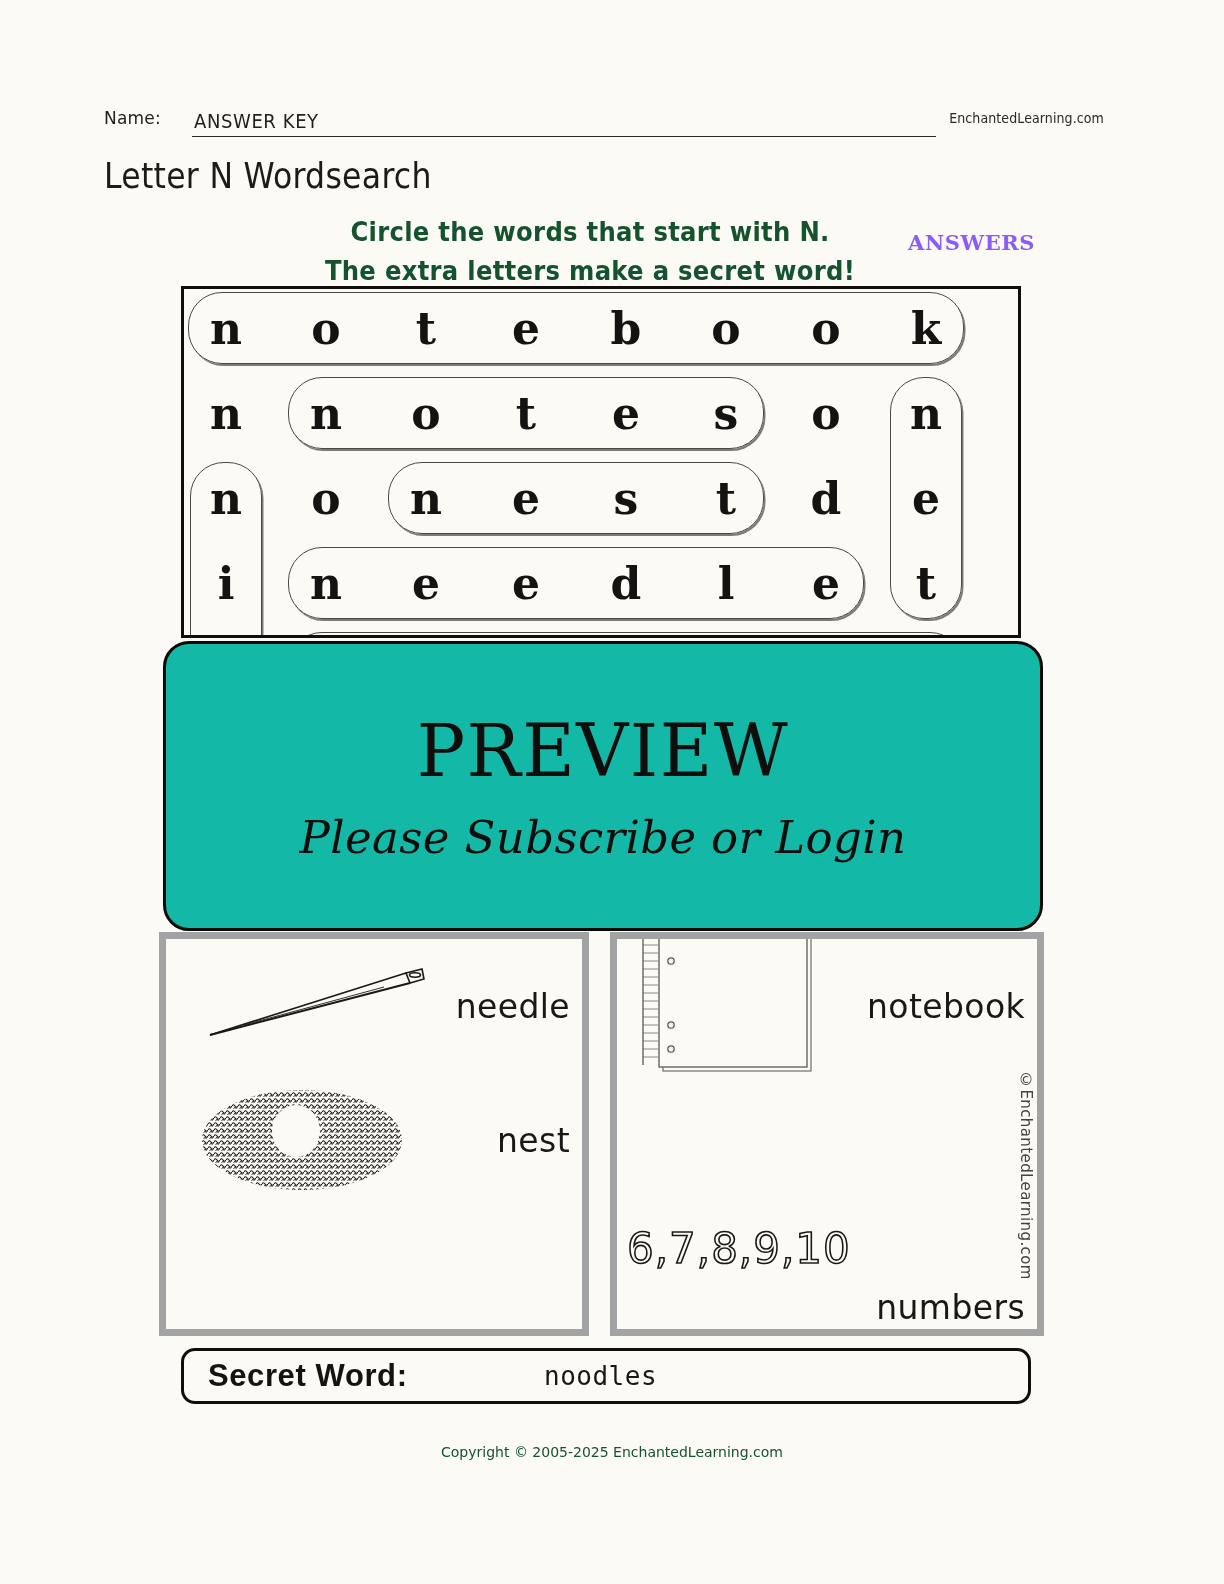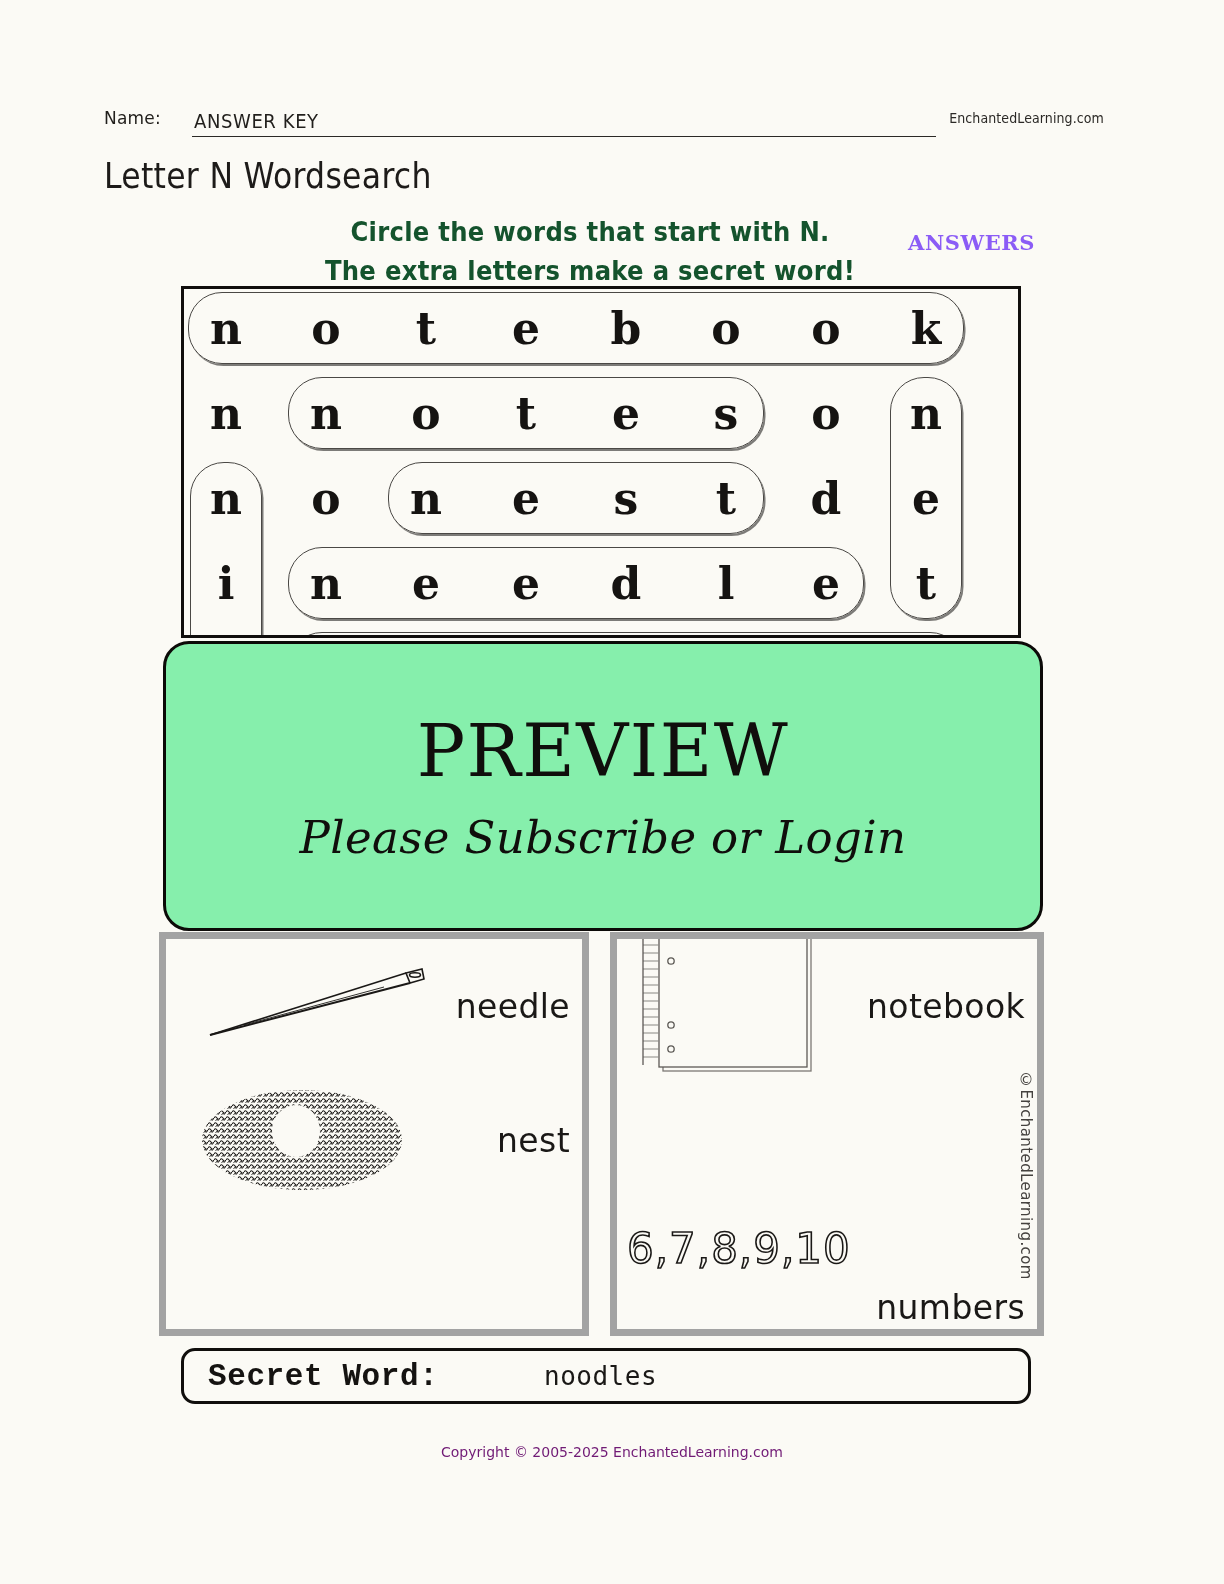--- a/index.html
+++ b/index.html
@@ -108,42 +108,42 @@
 
   
   .secret-box {
     position: absolute; left: 181px; top: 1348px;
     width: 850px; height: 56px;
     border: 3px solid #100e0c; border-radius: 14px;
     background: #fbfaf5;
   }
   .secret-label {
     position: absolute; left: 24px; top: 50%; transform: translateY(-50%);
-    font-family: Liberation Mono, monospace;
+    font-family: Liberation Sans, sans-serif;
     font-weight: bold; font-size: 31px; color: #151311; letter-spacing: .6px;
   }
   .secret-value {
     position: absolute; left: 360px; top: 50%; transform: translateY(-50%);
     font-family: "DejaVu Sans Mono", "Liberation Mono", monospace;
     font-size: 26px; color: #1a1816; letter-spacing: .5px;
   }
 
   
   .footer {
     position: absolute; left: 0; top: 1444px; width: 1224px;
     text-align: center;
     font-family: "DejaVu Sans", "Liberation Sans", sans-serif;
-    font-size: 14px; color: #701a75;
+    font-size: 14px; color: #14532d;
   }
 
   
   .overlay {
     position: absolute; left: 163px; top: 641px;
     width: 880px; height: 290px;
-    background: #86efac;
+    background: #14b8a6;
     border: 3.5px solid #0c0a08;
     border-radius: 26px;
     z-index: 50;
     display: flex; flex-direction: column;
     align-items: center; justify-content: center;
   }
   .overlay-title {
     font-family: "DejaVu Serif", "Liberation Serif", serif;
     font-size: 72px; color: #100e0c; letter-spacing: 1.5px;
     margin-bottom: 18px;

